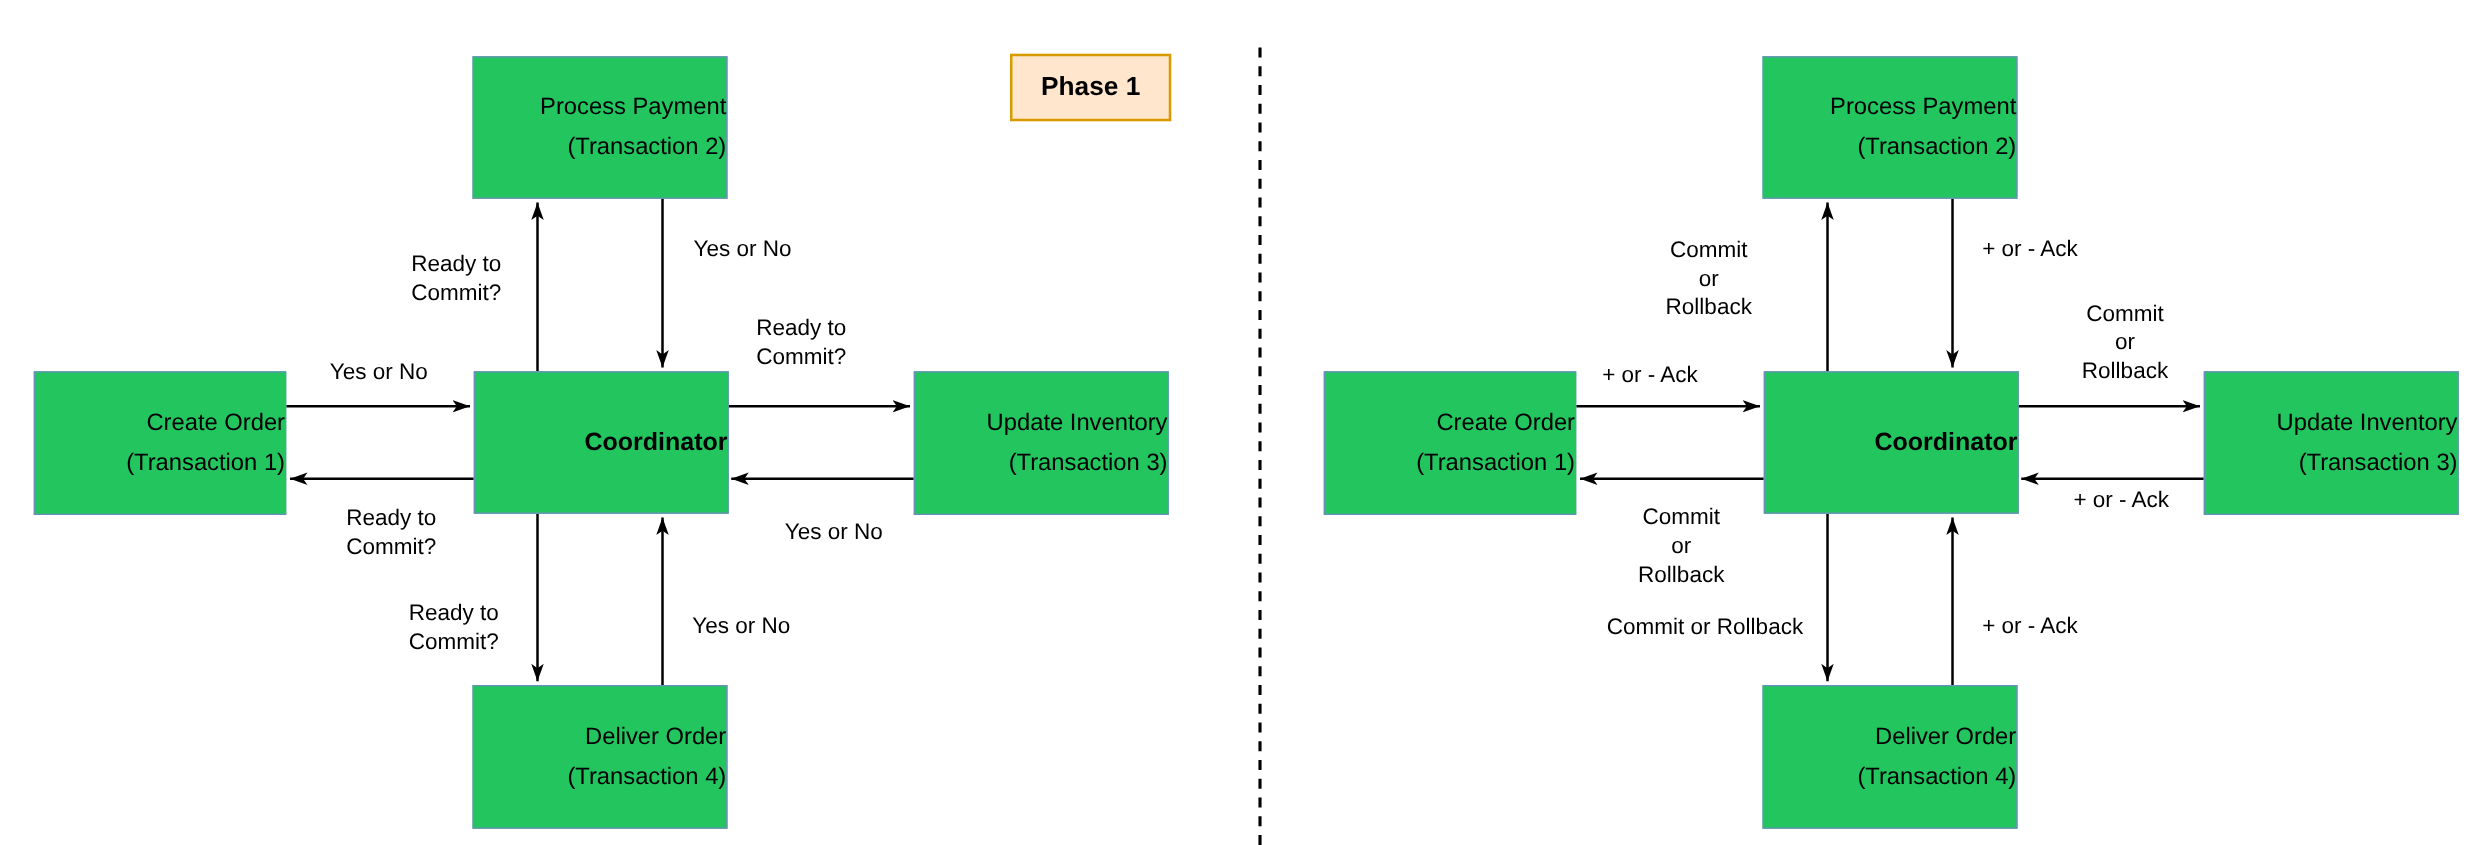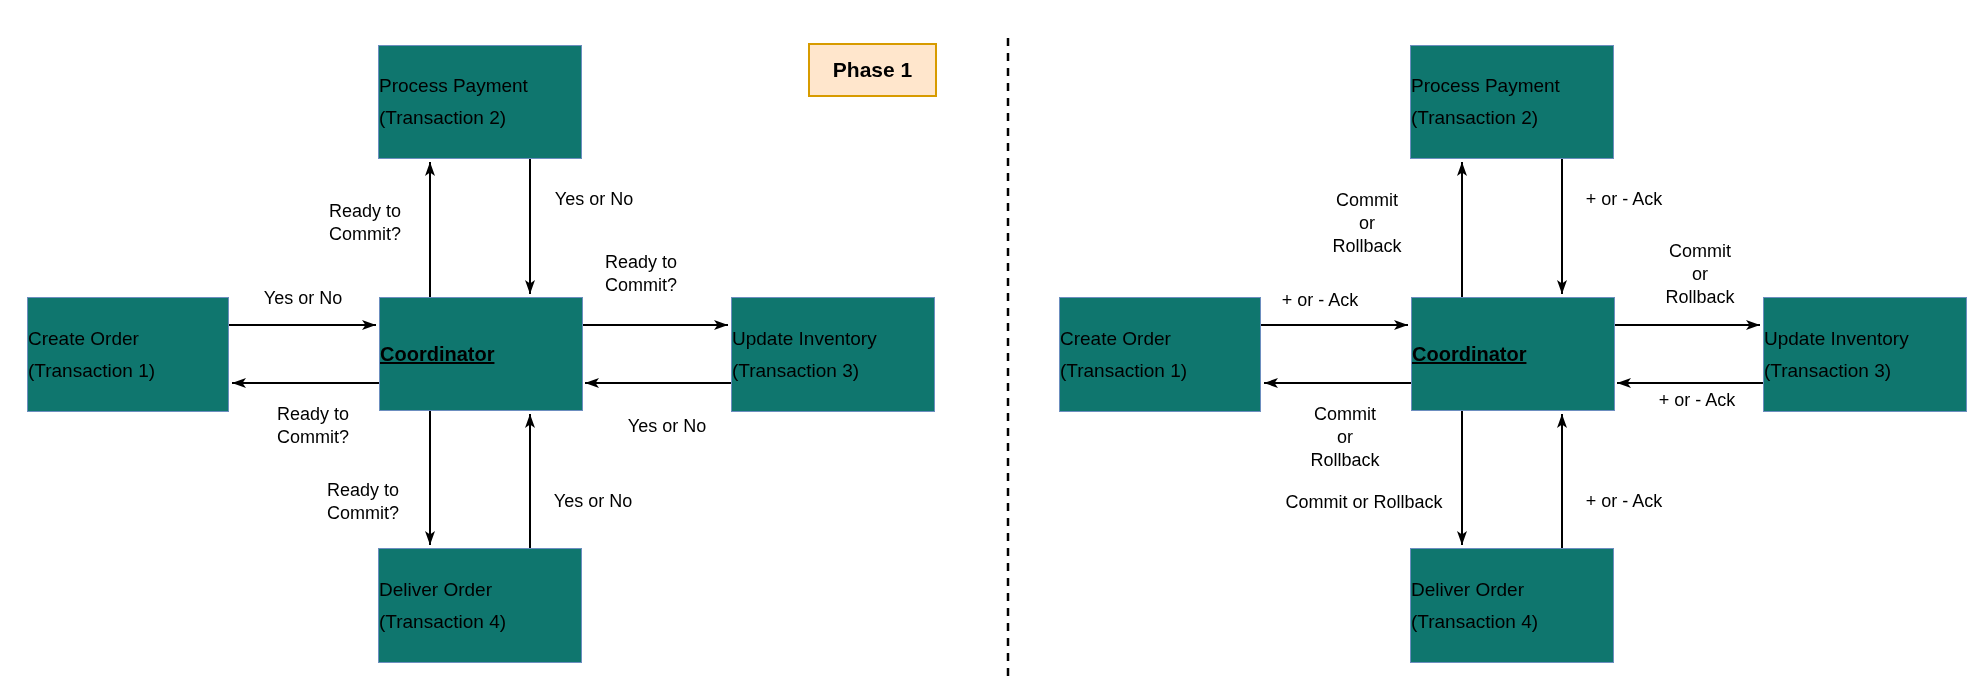--- a/index.html
+++ b/index.html
@@ -15,32 +15,32 @@
   .panel {
     position: absolute;
     top: 0;
     width: 954px;
     height: 676px;
   }
   .edges { position: absolute; left: 0; top: 0; }
   .node {
     position: absolute;
     box-sizing: border-box;
-    background: #0f766e;
+    background: #22c55e;
     border: 1.6px solid #6c8ebf;
     display: flex;
     flex-direction: column;
-    align-items: flex-start;
+    align-items: flex-end;
     justify-content: center;
     text-align: center;
     font-size: 19px;
     line-height: 32px;
   }
   .node .node-title, .node .node-sub { white-space: nowrap; }
-  .node.coordinator .node-title { font-weight: 700; font-size: 20px; text-decoration: underline; }
+  .node.coordinator .node-title { font-weight: 700; font-size: 20px; }
   .edge-label {
     position: absolute;
     transform: translate(-50%, -50%);
     white-space: pre-line;
     text-align: center;
     font-size: 18px;
     line-height: 23px;
     width: max-content;
   }
   .badge {

